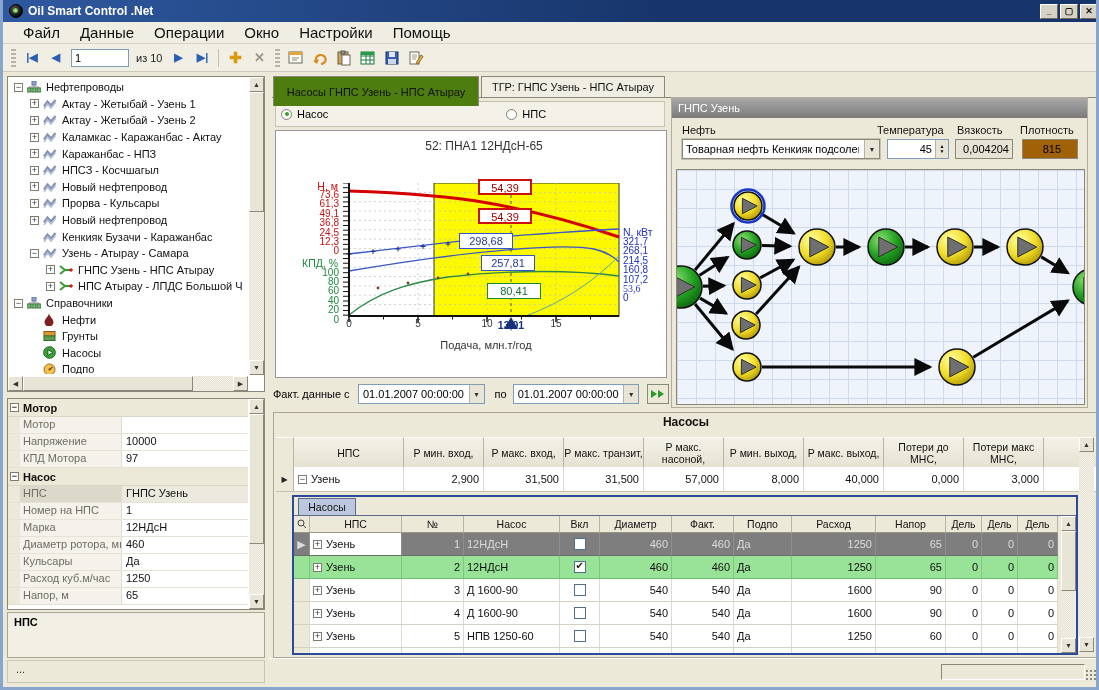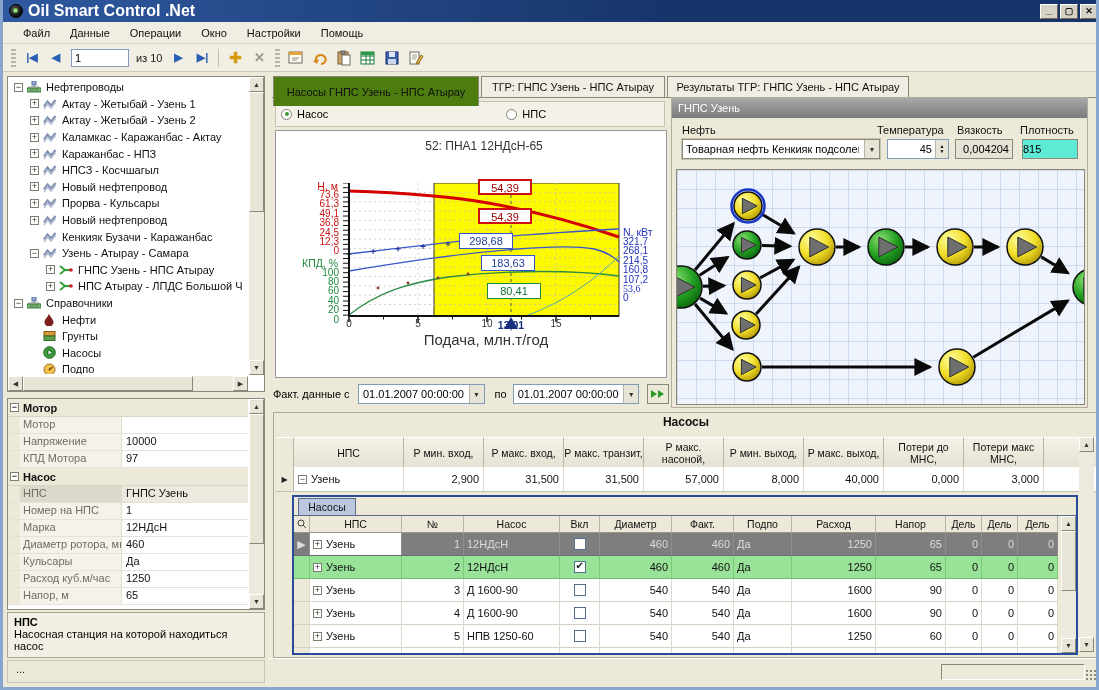--- a/index.html
+++ b/index.html
@@ -7,26 +7,26 @@
   #win{position:relative;width:1099px;height:690px;background:#ece9d8;overflow:hidden;
        border-left:3px solid #87a5cd;border-right:3px solid #87a5cd;border-bottom:3px solid #87a5cd;}
   .abs{position:absolute;}
   
   #titlebar{left:0;top:0;width:1099px;height:22px;background:linear-gradient(90deg,#2f59a0,#17356b 60%,#17356b);
             display:flex;align-items:center;padding:0 4px;}
   #titlebar .ticon{width:14px;height:14px;border-radius:50%;background:radial-gradient(circle at 35% 35%,#5a5a5a,#0a0a0a 70%);
                    border:1px solid #000;margin:0 5px 0 2px;position:relative;}
   #titlebar .ticon::after{content:"";position:absolute;left:3px;top:3px;width:5px;height:5px;border-radius:50%;
                    background:radial-gradient(circle,#bff09a,#3a9a2a);}
-  #titlebar .ttext{color:#fff;font-size:16px;font-weight:bold;flex:1;}
+  #titlebar .ttext{color:#fff;font-size:12px;font-weight:bold;flex:1;}
   .winbtn{width:18px;height:15px;margin-left:2px;background:#d6d2c6;border:1px solid;border-color:#fff #6e6a5a #6e6a5a #fff;
           font-size:9px;line-height:13px;text-align:center;color:#111;font-weight:bold;}
   
   #menubar{left:0;top:22px;width:1099px;height:22px;background:#f0eee3;border-bottom:1px solid #d8d4c4;display:flex;align-items:center;padding-left:10px;}
-  .menu-item{padding:2px 10px;font-size:11px;color:#111;}
+  .menu-item{padding:2px 10px;font-size:15px;color:#111;}
   
   #toolbar{left:0;top:44px;width:1099px;height:28px;background:#f1efe4;border-bottom:1px solid #cdc9b8;display:flex;align-items:center;padding-left:4px;}
   .grip{width:5px;height:18px;margin:0 4px;background:repeating-linear-gradient(180deg,#b8b4a4 0 2px,transparent 2px 4px);}
   .tbtn{width:22px;height:22px;display:flex;align-items:center;justify-content:center;margin:0 1px;border:1px solid transparent;}
   .tsep{width:1px;height:18px;background:#c4c0b0;margin:0 4px;}
   .navg{color:#2b5fb4;font-size:11px;font-weight:bold;}
   .tb-input{width:58px;height:18px;border:1px solid #7f9db9;font-size:11px;padding:1px 3px;margin:0 3px;}
   .tb-label{font-size:11px;color:#222;margin:0 4px;}
   
   .sunkwhite{background:#fff;border:1px solid;border-color:#8a8878 #fff #fff #8a8878;outline:1px solid #c6c2b2;}
@@ -65,21 +65,21 @@
   
   #radiogroup{left:272px;top:101px;width:390px;height:26px;background:#f4f2e8;border:1px solid #c6c2b0;display:flex;align-items:center;font-size:11px;}
   .radio{width:11px;height:11px;border-radius:50%;border:1px solid #808070;background:#fff;margin:0 5px;position:relative;}
   .radio.sel::after{content:"";position:absolute;left:2.5px;top:2.5px;width:4px;height:4px;border-radius:50%;background:#3f9a32;}
   #chartpanel{left:272px;top:130px;width:392px;height:248px;background:#fff;border:1px solid #9a96a0;}
   #charttitle{position:absolute;left:70px;top:8px;width:276px;text-align:center;font-size:12px;color:#333;}
   .tick{position:absolute;font-size:10px;line-height:10px;}
   .tick.r{text-align:right;width:42px;}
   .axlab{position:absolute;font-size:10.5px;line-height:10px;}
   .callout{position:absolute;width:54px;height:16px;background:#fff;text-align:center;font-size:11px;line-height:14px;}
-  #xaxislabel{position:absolute;left:110px;top:200px;width:200px;text-align:center;font-size:15px;color:#333;}
+  #xaxislabel{position:absolute;left:110px;top:208px;width:200px;text-align:center;font-size:11px;color:#333;}
   .xmark{position:absolute;top:188px;font-size:10.5px;font-weight:bold;color:#16307e;width:36px;text-align:center;}
   
   #factrow{left:270px;top:381px;width:396px;height:26px;display:flex;align-items:center;font-size:11px;}
   .dtpick{height:20px;background:#fff;border:1px solid #7f9db9;display:flex;align-items:center;font-size:11px;padding-left:4px;}
   .ddbtn{width:15px;height:18px;margin-left:auto;background:#e8e4d6;border-left:1px solid #b8b4a4;font-size:7px;color:#333;
          display:flex;align-items:center;justify-content:center;}
   
   #stationpanel{left:668px;top:97px;width:417px;height:311px;background:#ece9d8;border:1px solid #b2ae9e;}
   #stationhdr{position:absolute;left:0;top:0;width:100%;height:20px;background:linear-gradient(180deg,#a8a8a8,#7b7b7b);
               color:#fff;font-size:11px;display:flex;align-items:center;padding-left:6px;}
@@ -463,29 +463,27 @@
           <span class="pval">65</span>
         </div>
       </div>
     <div class="sb-btn" style="right:0;top:0;">▲</div>
     <div class="sb-track" style="right:0;top:15px;width:15px;bottom:15px;"></div>
     <div class="sb-thumb" style="right:0;top:15px;width:15px;height:130px;"></div>
     <div class="sb-btn" style="right:0;bottom:0;">▼</div>
   </div>
   <div id="propdesc" class="abs">
     <div style="font-weight:bold;">НПС</div>
-    <div>Насосная станция на которой находиться насос</div>
   </div>
   <div id="propfoot" class="abs">...</div>
 
   <div class="abs hsplit" style="left:262px;top:74px;width:8px;height:609px;"></div>
 
   <div class="tab active" style="left:270px;width:206px;">Насосы ГНПС Узень - НПС Атырау</div>
   <div class="tab" style="left:478px;width:184px;">ТГР: ГНПС Узень - НПС Атырау</div>
-  <div class="tab" style="left:664px;width:242px;">Результаты ТГР: ГНПС Узень - НПС Атырау</div>
   <div id="tabline" class="abs"></div>
 
   <div id="radiogroup" class="abs">
     <span class="radio sel"></span>
     <span>Насос</span>
     <span class="radio" style="margin-left:178px;"></span>
     <span>НПС</span>
   </div>
 
   <div id="chartpanel" class="abs">
@@ -596,21 +594,21 @@
       <div class="tick" style="left: 347px; top: 143.6px; color: rgb(34, 51, 187);">107,2</div>
       <div class="tick" style="left: 347px; top: 153px; color: rgb(34, 51, 187); font-family: Liberation Serif, serif;">53,6</div>
       <div class="tick" style="left: 347px; top: 162.4px; color: rgb(34, 51, 187);">0</div>
       <div class="tick" style="left: 58px; top: 188px; width: 30px; text-align: center; color: rgb(51, 51, 51);">0</div>
       <div class="tick" style="left: 127px; top: 188px; width: 30px; text-align: center; color: rgb(51, 51, 51);">5</div>
       <div class="tick" style="left: 196px; top: 188px; width: 30px; text-align: center; color: rgb(51, 51, 51);">10</div>
       <div class="tick" style="left: 265px; top: 188px; width: 30px; text-align: center; color: rgb(51, 51, 51);">15</div>
       <div class="callout" style="left: 202px; top: 48px; border: 2px solid rgb(204, 17, 17); color: rgb(160, 0, 0);">54,39</div>
       <div class="callout" style="left: 202px; top: 77px; border: 2px solid rgb(204, 17, 17); color: rgb(160, 0, 0);">54,39</div>
       <div class="callout" style="left: 183px; top: 102px; border: 1.5px solid rgb(51, 85, 204); color: rgb(34, 58, 154);">298,68</div>
-      <div class="callout" style="left: 205px; top: 124px; border: 1.5px solid rgb(51, 85, 204); color: rgb(34, 58, 154);">183,63</div>
+      <div class="callout" style="left: 205px; top: 124px; border: 1.5px solid rgb(51, 85, 204); color: rgb(34, 58, 154);">257,81</div>
       <div class="callout" style="left: 211px; top: 152px; border: 1.5px solid rgb(28, 138, 60); color: rgb(21, 110, 48);">80,41</div>
     </div>
 
   <div id="factrow" class="abs">
     <span style="width:86px;">Факт. данные с</span>
     <span class="dtpick" style="width:128px;">
       <span>01.01.2007 00:00:00</span>
       <span class="ddbtn">▼</span>
     </span>
     <span style="margin:0 6px 0 10px;">по</span>
@@ -636,21 +634,21 @@
     <span class="flabel" style="left:205px;top:26px;">Температура</span>
     <div class="fbox" style="left:215px;top:41px;width:62px;background:#fff;border-color:#7f9db9;">
       <span style="flex:1;text-align:right;padding-right:3px;">45</span>
       <span style="width:13px;height:18px;display:flex;flex-direction:column;border-left:1px solid #b8b4a4;background:#e8e4d6;font-size:5px;align-items:center;justify-content:center;line-height:5px;">▲<br>▼</span>
     </div>
     <span class="flabel" style="left:285px;top:26px;">Вязкость</span>
     <div class="fbox" style="left:283px;top:41px;width:58px;background:#e6e2d6;justify-content:flex-end;padding-right:3px;">
       <span>0,004204</span>
     </div>
     <span class="flabel" style="left:348px;top:26px;">Плотность</span>
-    <div class="fbox" style="left:350px;top:41px;width:56px;background:#5eead4;padding-right:5px;">
+    <div class="fbox" style="left:350px;top:41px;width:56px;background:#a16207;justify-content:flex-end;padding-right:16px;">
       <span>815</span>
     </div>
     <div id="diagram">
       <svg id="diagsvg" width="407" height="234" viewBox="0 0 407 234">
           <defs>
             <radialGradient id="gy" cx="35%" cy="30%" r="80%">
               <stop offset="0%" stop-color="#ffffa0"></stop>
               <stop offset="55%" stop-color="#f0dc28"></stop>
               <stop offset="100%" stop-color="#a88f00"></stop>
             </radialGradient>

